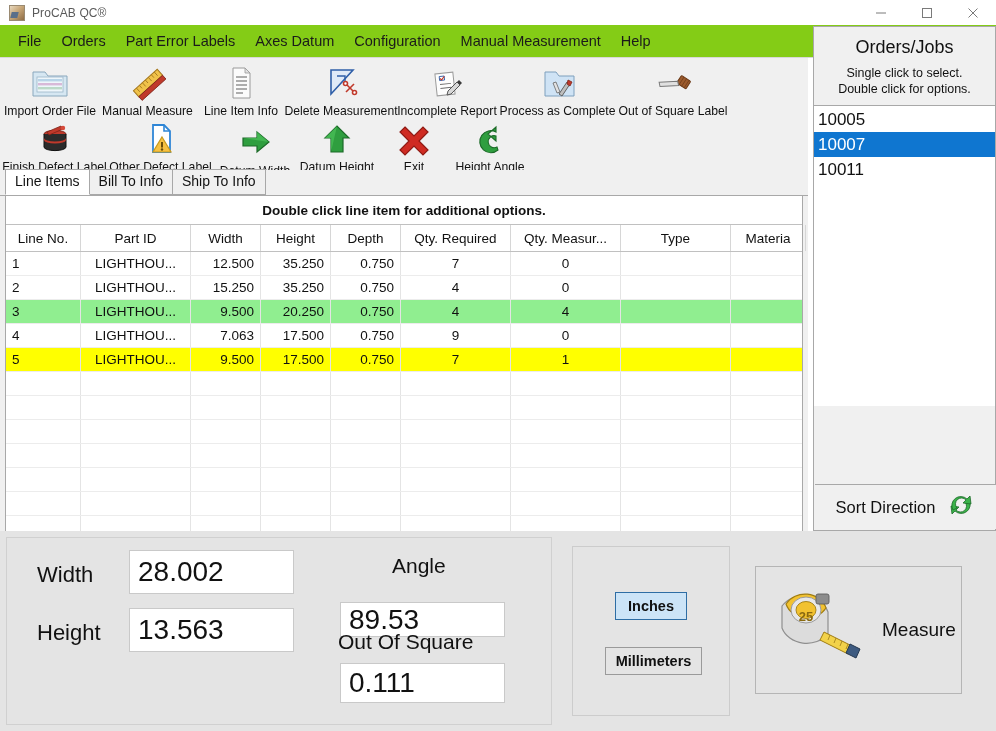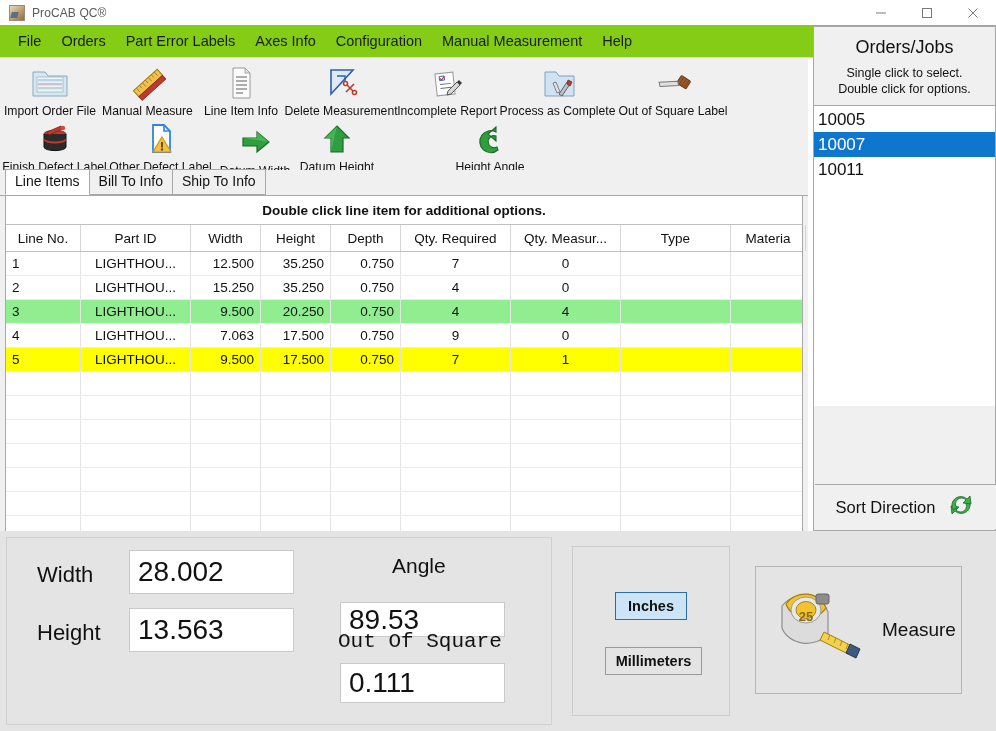--- a/index.html
+++ b/index.html
@@ -205,21 +205,21 @@
           <line x1="10.5" y1="1.5" x2="1.5" y2="10.5" stroke="#7a7a7a" stroke-width="1"></line>
         </svg>
     </div>
   </div>
 </div>
 
 <div id="menubar">
   <div class="menu-item">File</div>
   <div class="menu-item">Orders</div>
   <div class="menu-item">Part Error Labels</div>
-  <div class="menu-item">Axes Info</div>
+  <div class="menu-item">Axes Datum</div>
   <div class="menu-item">Configuration</div>
   <div class="menu-item">Manual Measurement</div>
   <div class="menu-item">Help</div>
 </div>
 
 <div id="leftpane">
 
   <div id="toolbar">
 
     <div class="tbtn" style="left:4px; top:4px; width:92px;">
@@ -376,20 +376,28 @@
     <div class="tbtn" style="left:296px; top:60px; width:82px;">
       <div class="ticon">
         <svg width="40" height="38" viewBox="0 0 40 38">
           <path d="M14 32 v-14 h-6 l12 -12 l12 12 h-6 v14 z" fill="#2f9e3f" stroke="#1c6a28" stroke-width="1.2"></path>
           <path d="M14 32 v-14 h-6 l12 -12 z" fill="#49bf58" opacity=".75"></path>
         </svg>
       </div>
       <div class="tlabel">Datum Height</div>
     </div>
 
+    <div class="tbtn" style="left:383px; top:60px; width:62px;">
+      <div class="ticon">
+        <svg width="40" height="38" viewBox="0 0 40 38">
+          <path d="M11 7 l9 9 l9 -9 l5 5 l-9 9 l9 9 l-5 5 l-9 -9 l-9 9 l-5 -5 l9 -9 l-9 -9 z" fill="#cf2b22" stroke="#8f1a14" stroke-width="1.2"></path>
+        </svg>
+      </div>
+      <div class="tlabel">Exit</div>
+    </div>
 
     <div class="tbtn" style="left:447px; top:60px; width:86px;">
       <div class="ticon">
         <svg width="40" height="38" viewBox="0 0 40 38">
           <path d="M28 30 a11 11 0 1 1 -2 -18 l0 -5 l-8 7 l8 7 l0 -5 a6 6 0 1 0 1 11 z" fill="#2f9e3f" stroke="#1c6a28" stroke-width="1.1"></path>
         </svg>
       </div>
       <div class="tlabel">Height Angle</div>
     </div>
   </div>
@@ -608,21 +616,21 @@
   <div id="dimbox">
     <div class="dimlabel" style="left:30px; top:24px;">Width</div>
     <div class="dimfield" style="left:122px; top:12px; width:165px; height:44px;">28.002</div>
 
     <div class="dimlabel" style="left:30px; top:82px;">Height</div>
     <div class="dimfield" style="left:122px; top:70px; width:165px; height:44px;">13.563</div>
 
     <div class="minilabel" style="left:385px; top:16px;">Angle</div>
     <div class="dimfield" style="left:333px; top:64px; width:165px; height:35px;">89.53</div>
 
-    <div class="minilabel" style="left:331px; top:92px;font-family:Liberation Mono, monospace;">Out Of Square</div>
+    <div class="minilabel" style="left:331px; top:92px;">Out Of Square</div>
     <div class="dimfield" style="left:333px; top:125px; width:165px; height:40px;">0.111</div>
   </div>
 
   <div id="unitsbox">
     <div class="unitbtn sel" style="left:42px; top:45px;">Inches</div>
     <div class="unitbtn" style="left:32px; top:100px; width:97px;">Millimeters</div>
   </div>
 
   <div id="measurebox">
     <div>

